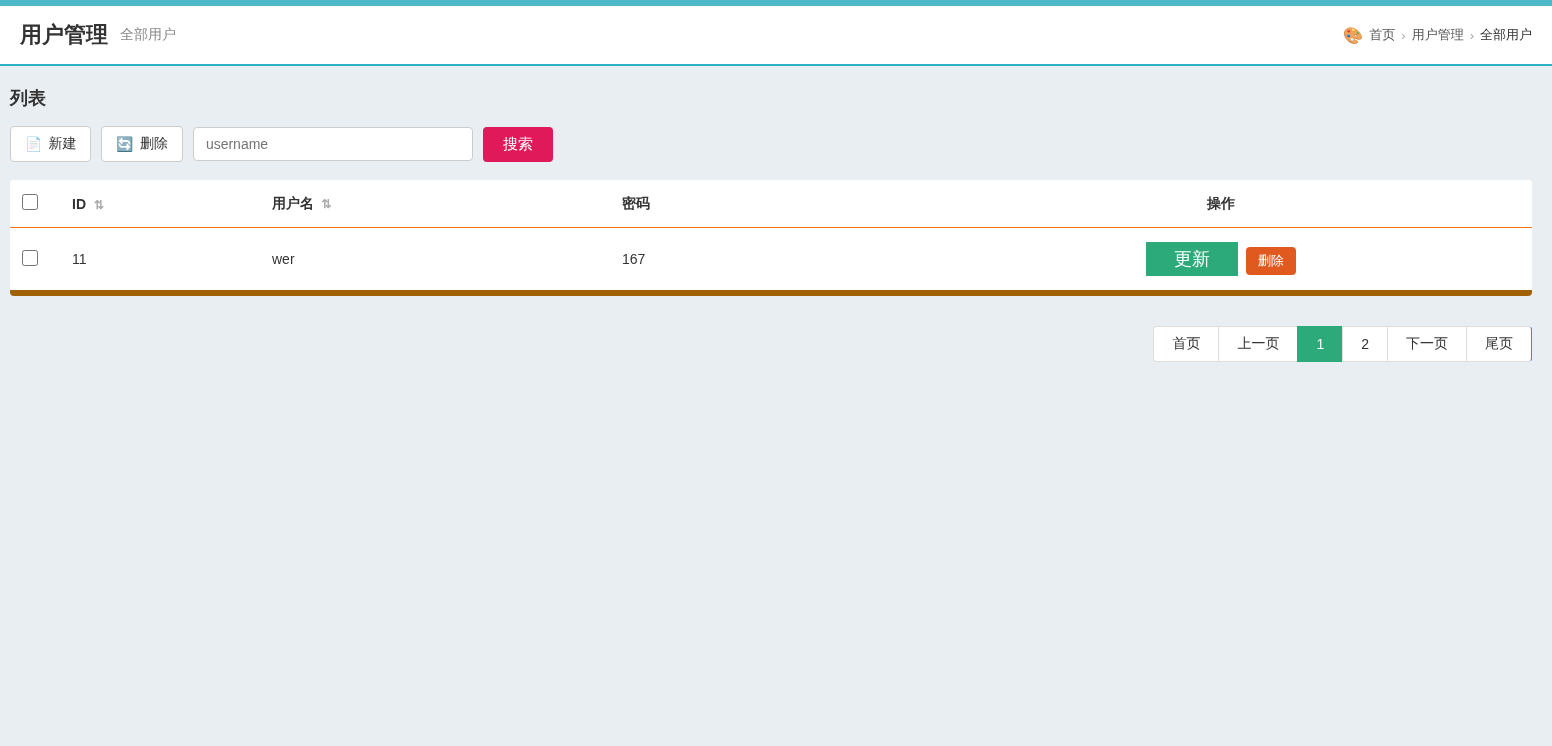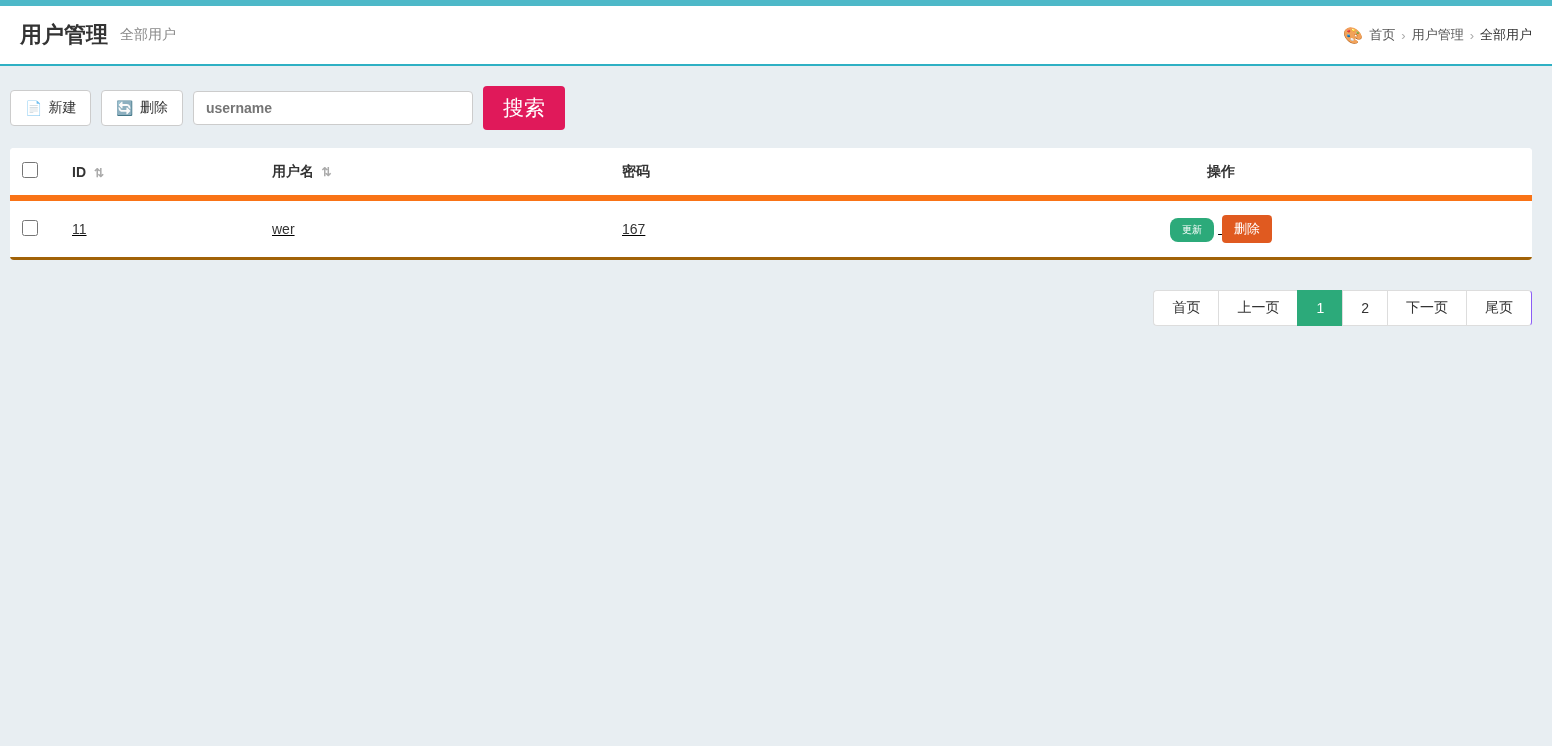--- a/index.html
+++ b/index.html
@@ -102,45 +102,44 @@
       color: #333;
     }
     .search-input {
       padding: 8px 12px;
       border: 1px solid #ccc;
       border-radius: 4px;
       font-size: 14px;
       width: 280px;
       color: #999;
       outline: none;
-      font-weight: bold;
     }
     .btn-search {
       padding: 8px 20px;
       background: #e0195a;
       color: #fff;
       border: none;
       border-radius: 4px;
-      font-size: 21px;
+      font-size: 15px;
       cursor: pointer;
     }
 
     
     .table-container {
       background: #fff;
       border-radius: 4px;
       overflow: hidden;
     }
     table {
       width: 100%;
       border-collapse: collapse;
     }
     thead tr {
       background: #fff;
-      border-bottom: 6px solid #f97316;
+      border-bottom: 1px solid #f97316;
     }
     thead th {
       padding: 14px 12px;
       text-align: left;
       font-size: 14px;
       font-weight: bold;
       color: #333;
     }
     thead th.col-check {
       width: 50px;
@@ -153,46 +152,45 @@
       font-family: Liberation Serif, serif;
     }
     thead th.col-password {
       width: 300px;
       margin-top: 10px;
     }
     thead th.col-action {
       text-align: center;
     }
     tbody tr {
-      border-bottom: 3px solid #a16207;
-      text-decoration: underline;
+      border-bottom: 6px solid #a16207;
     }
     tbody td {
       padding: 14px 12px;
       font-size: 14px;
       color: #333;
     }
     .sort-icon {
       display: inline-block;
       margin-left: 4px;
       color: #aaa;
       font-size: 12px;
     }
     input[type="checkbox"] {
       width: 16px;
       height: 16px;
       cursor: pointer;
     }
     .btn-update {
-      padding: 5px 12px;
+      padding: 5px 28px;
       background: #2caa7a;
       color: #fff;
       border: none;
-      border-radius: 8px;
-      font-size: 10px;
+      border-radius: 0;
+      font-size: 18px;
       cursor: pointer;
       margin-right: 4px;
     }
     .btn-row-delete {
       padding: 5px 12px;
       background: #e05a20;
       color: #fff;
       border: none;
       border-radius: 4px;
       font-size: 13px;
@@ -243,20 +241,21 @@
     <span class="breadcrumb-icon">🎨</span>
     <span class="breadcrumb-item">首页</span>
     <span class="breadcrumb-sep">›</span>
     <span class="breadcrumb-item">用户管理</span>
     <span class="breadcrumb-sep">›</span>
     <span class="breadcrumb-item current">全部用户</span>
   </div>
 </div>
 
 <div class="main">
+  <div class="section-title">列表</div>
 
   <div class="toolbar">
     <button class="btn-new">
       <span>📄</span>
       <span>新建</span>
     </button>
     <button class="btn-delete">
       <span>🔄</span>
       <span>删除</span>
     </button>

